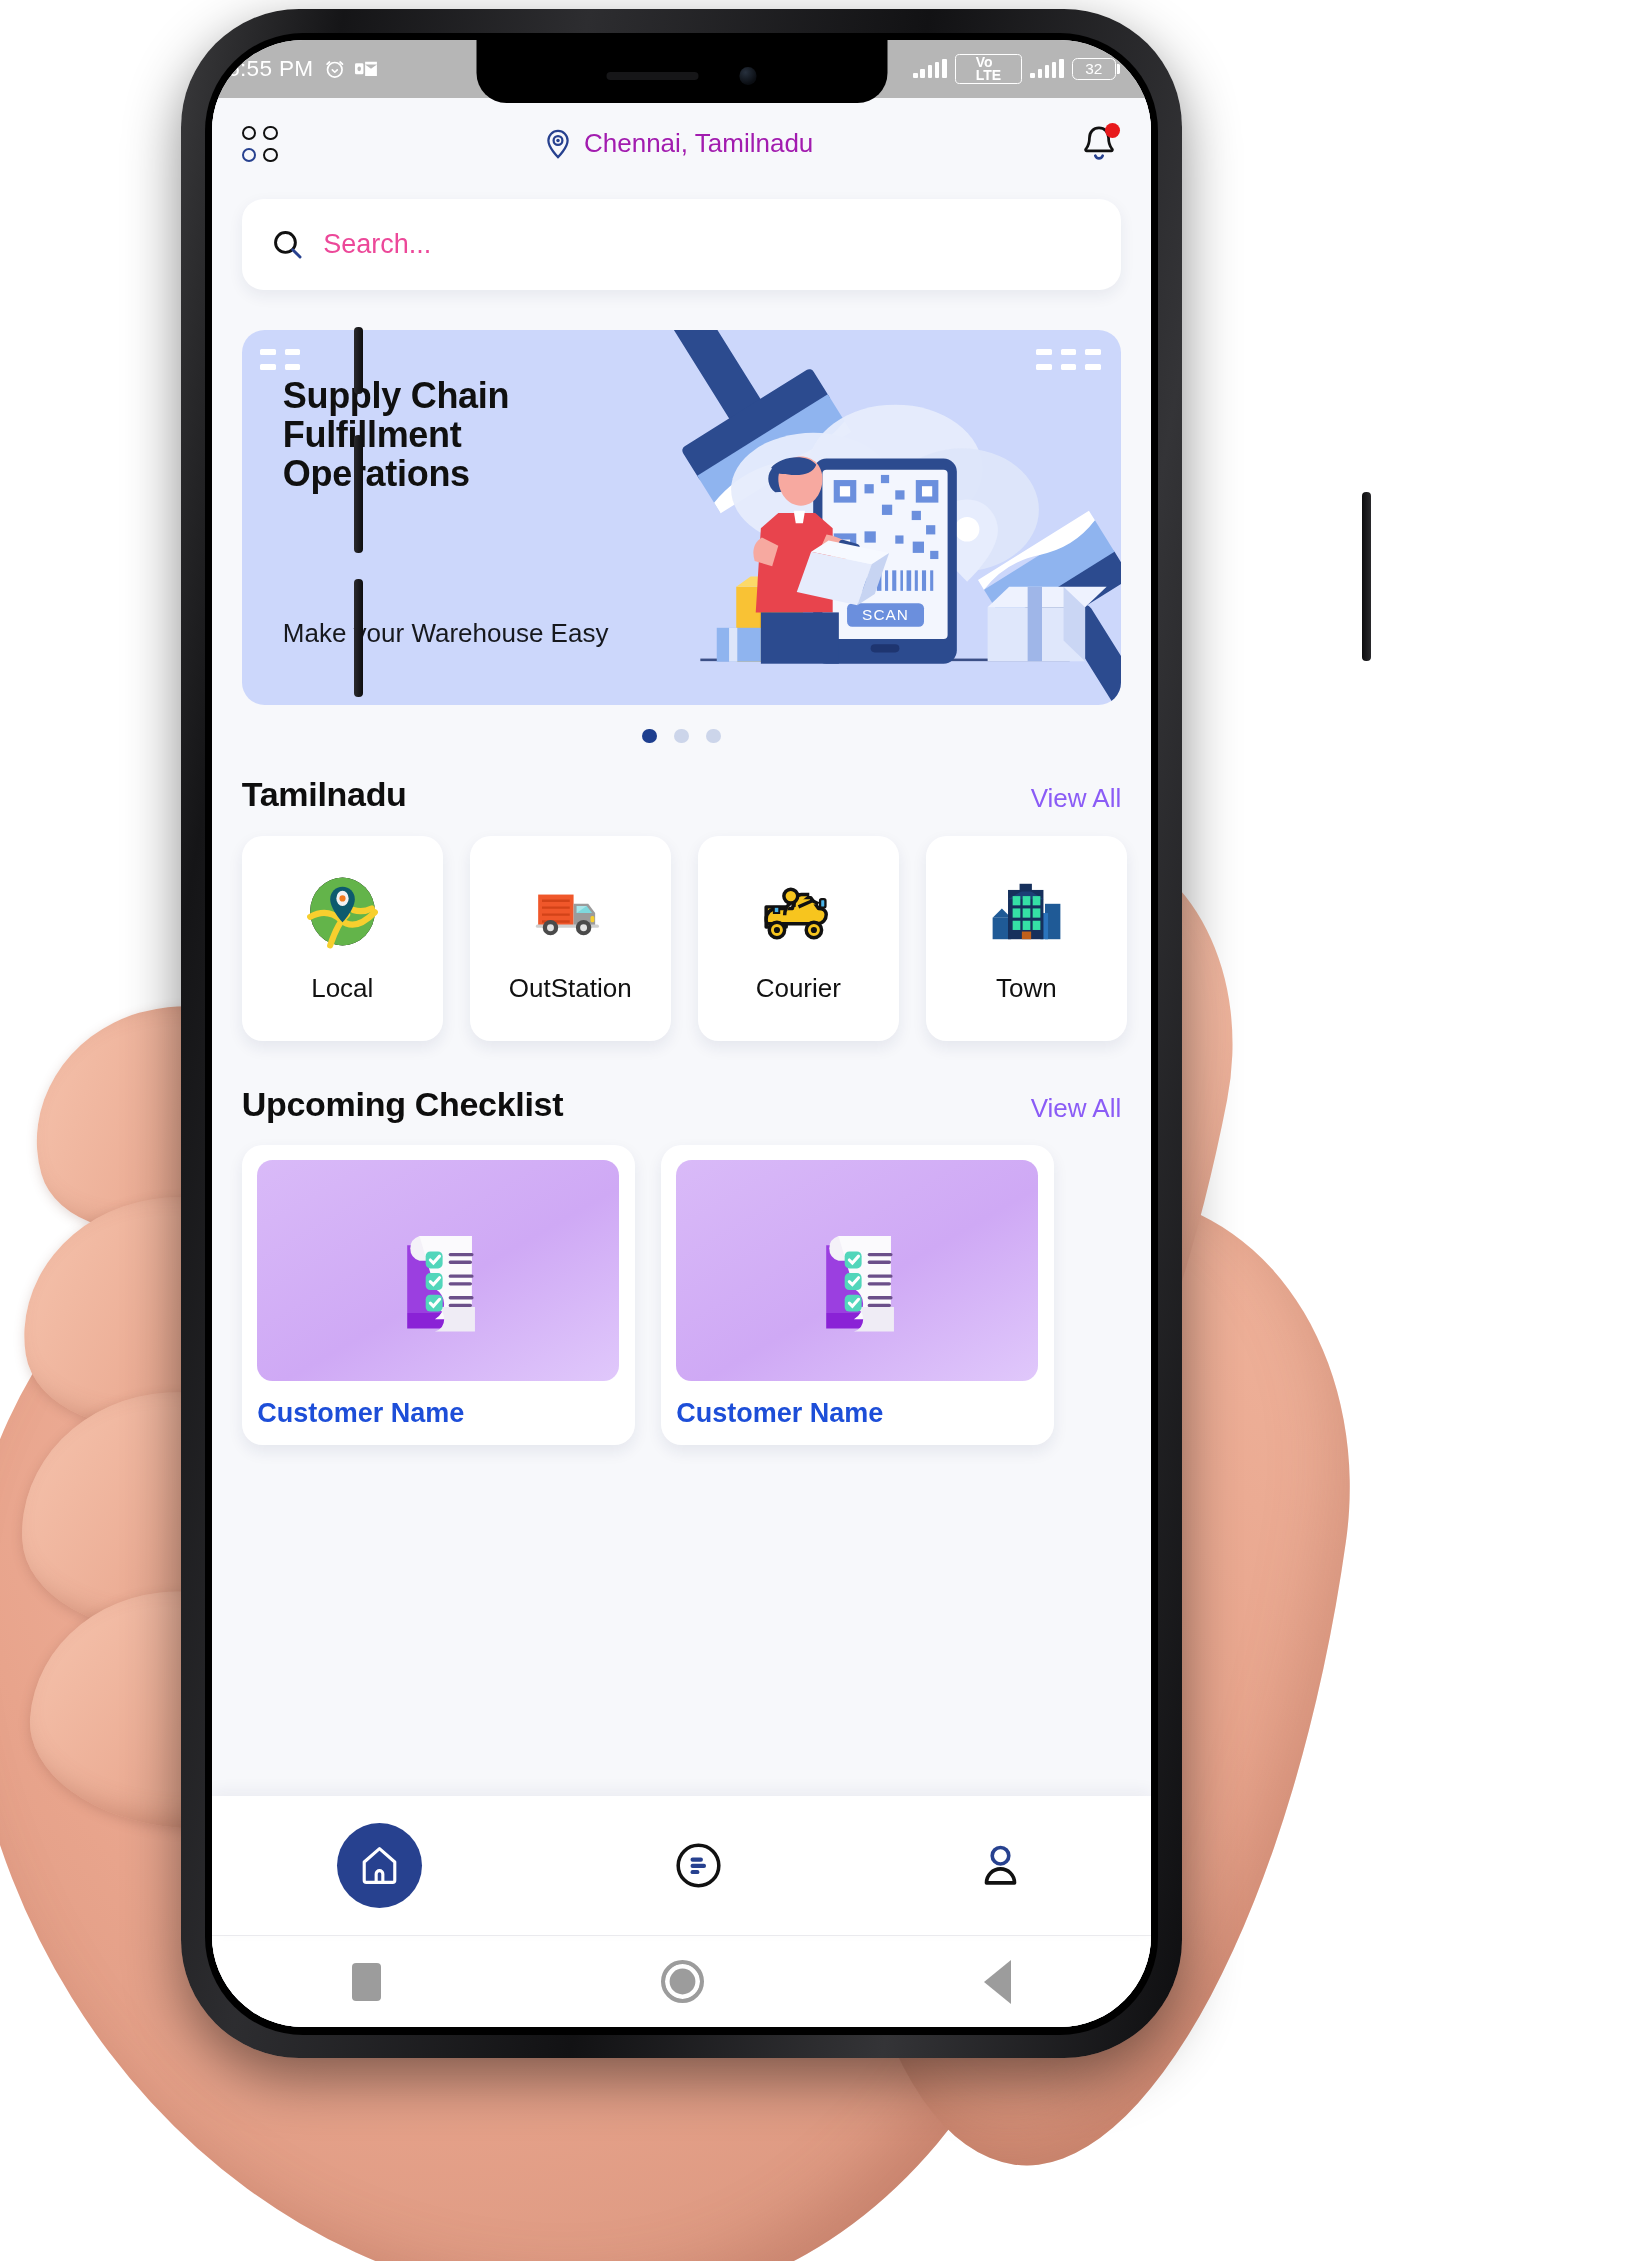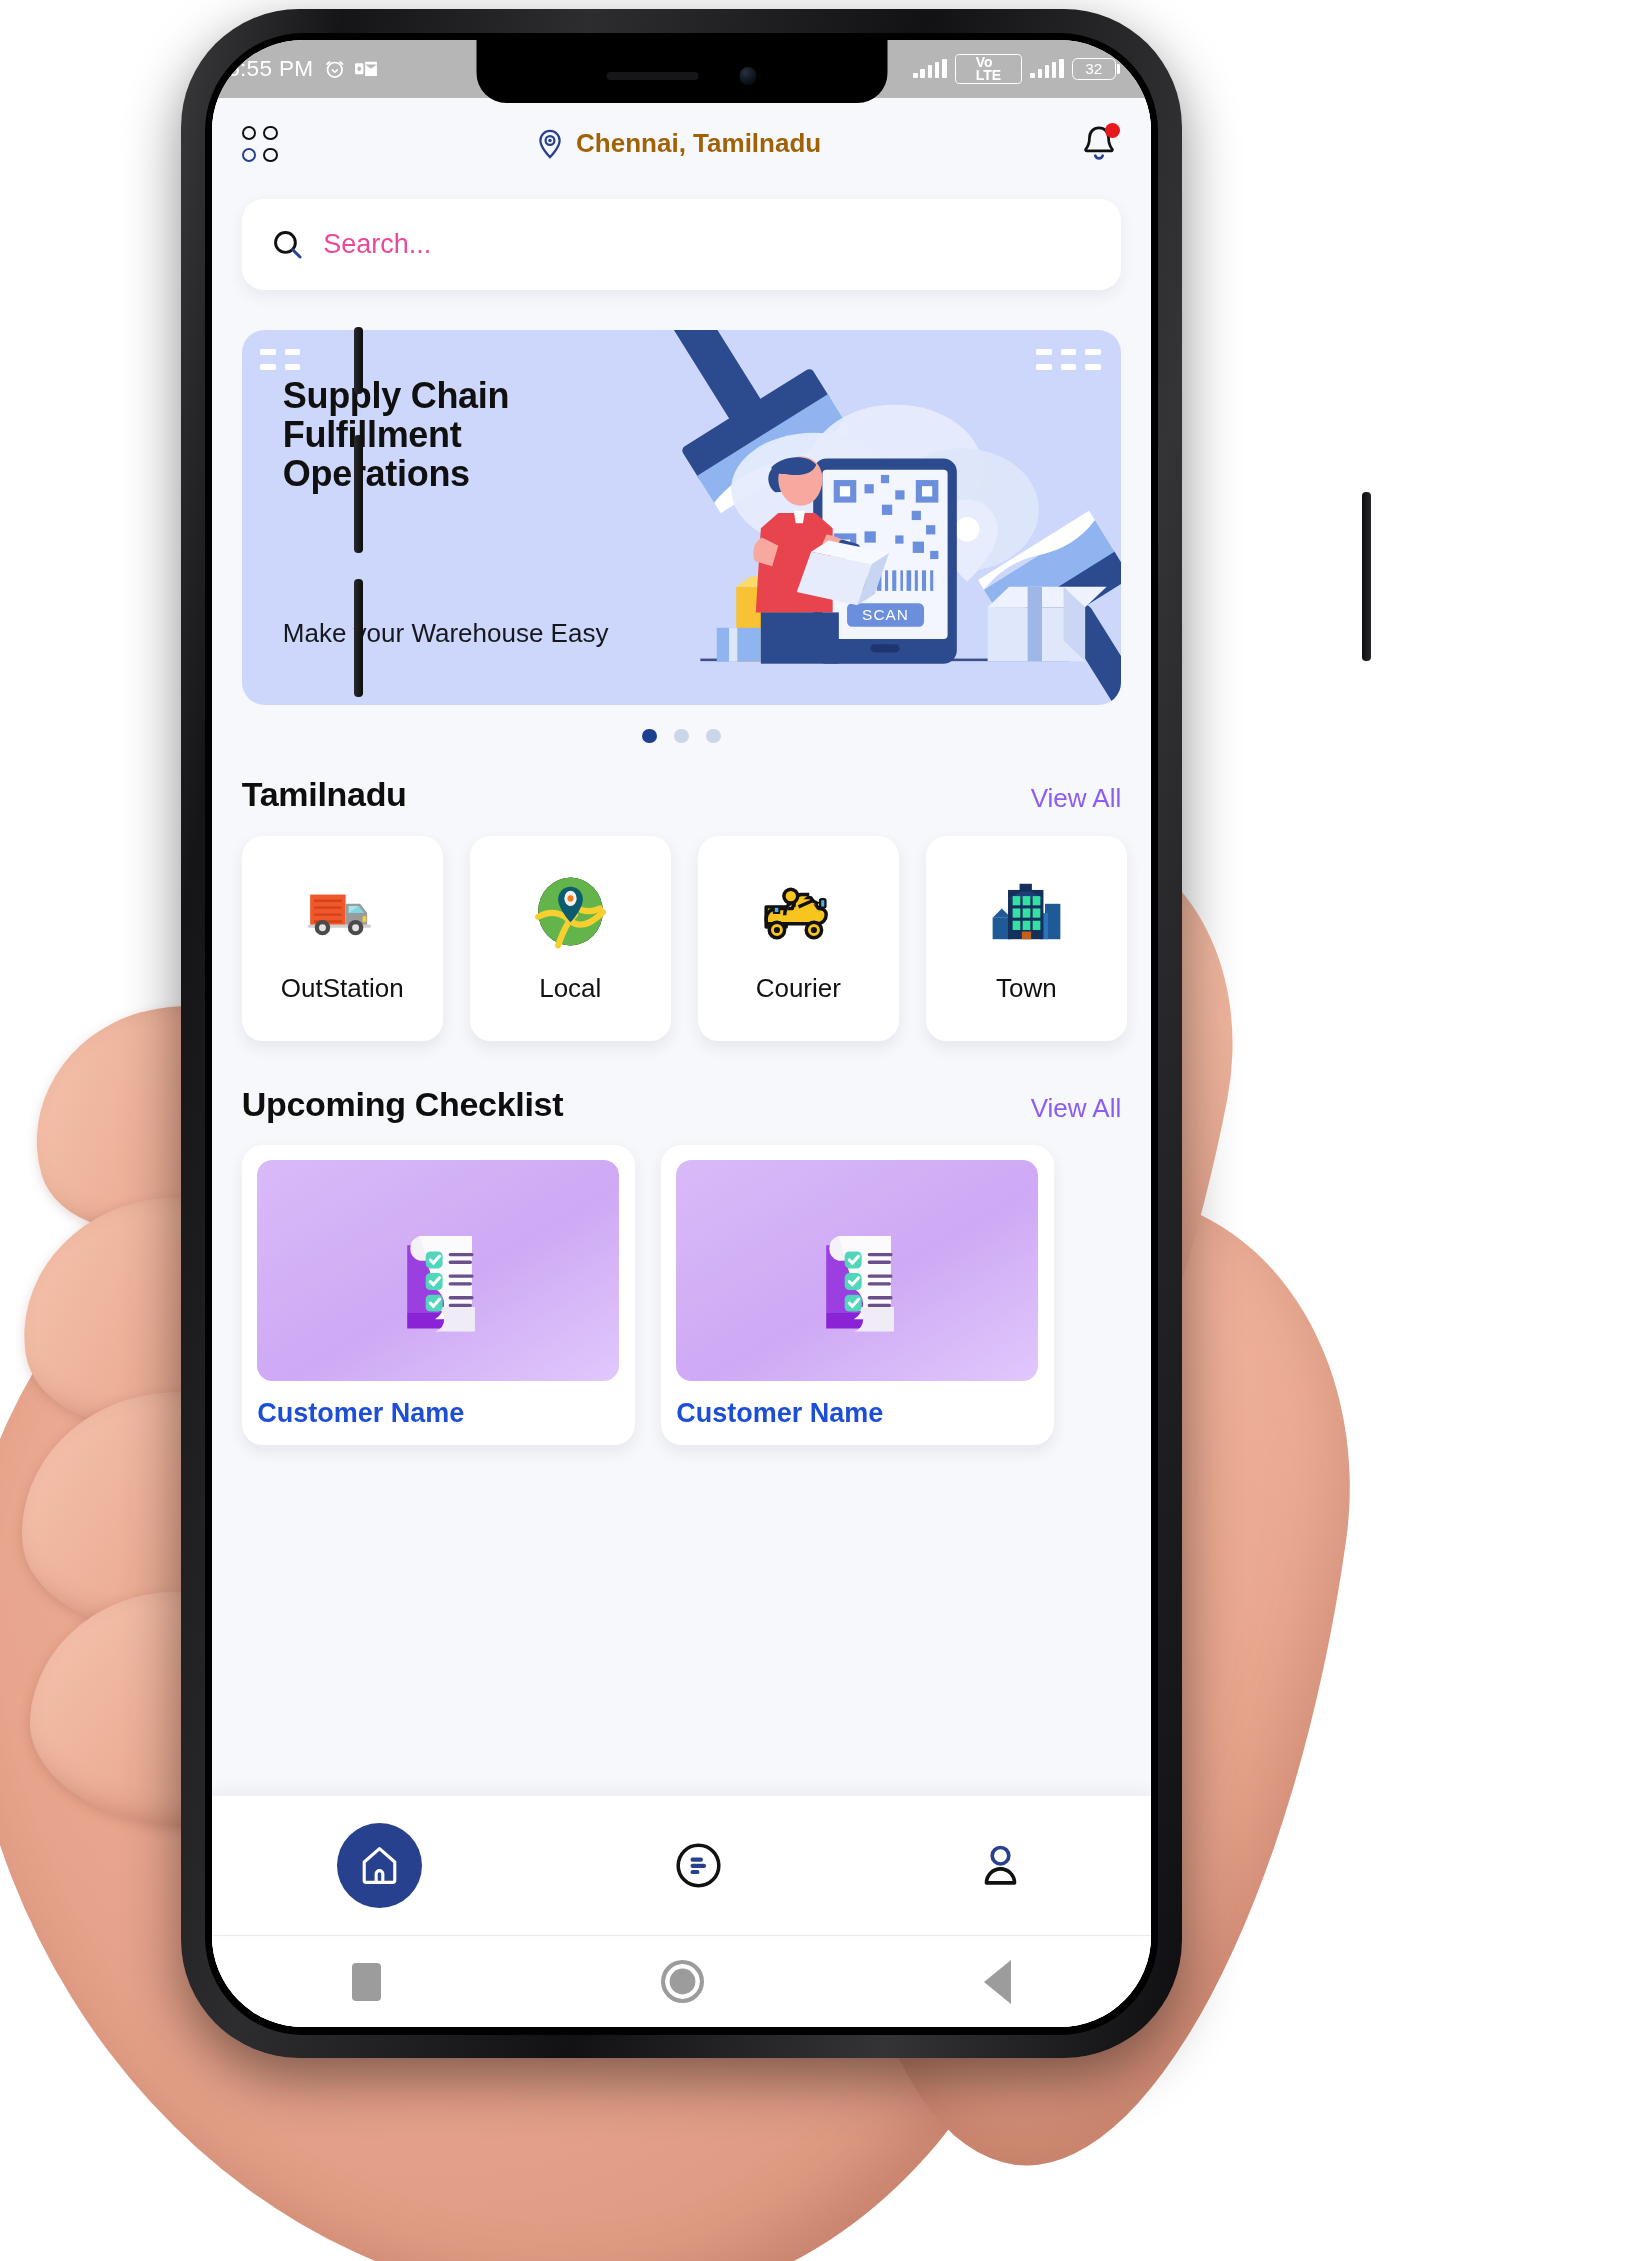--- a/index.html
+++ b/index.html
@@ -105,21 +105,21 @@
   
   .app { flex:1 1 auto; background:#f7f8fb; display:flex; flex-direction:column; overflow:hidden; position:relative;}
   .app-header {
     flex:0 0 auto; height:92px; display:flex; align-items:center;
     justify-content:space-between; padding:0 30px; background:#f7f8fb;
   }
   .grid-icon { display:grid; grid-template-columns:repeat(2,1fr); gap:7.2px; width:36px; }
   .grid-icon span { width:14.4px; height:14.4px; border-radius:50%; border:2.6px solid #111; }
   .grid-icon span.accent { border-color:#27418f; }
   .loc-wrap { display:flex; align-items:center; gap:10.3px; }
-  .loc-text { font-size:26px; color:#a16207; font-weight:700; }
+  .loc-text { font-size:26px; color:#a21caf; font-weight:400; }
   .bell-wrap { position:relative; width:44px; height:44px; }
   .bell-dot { position:absolute; right:1px; top:1px; width:15.4px; height:15.4px;
               background:#e8191c; border-radius:50%; z-index:2;}
 
   .scroll { flex:1 1 auto; overflow:hidden; padding:0 0 0 0; }
 
   
   .search-bar {
     margin: 9.2px 30px 0 30px; height:91px; background:#fff; border-radius:21.6px;
     display:flex; align-items:center; gap:18.5px; padding:0 28px;
@@ -432,49 +432,49 @@
             </div>
 
             <div class="sec-head">
               <span class="sec-title">Tamilnadu</span>
               <span class="view-all">View All</span>
             </div>
 
             <div class="cat-row">
               <div class="cat-card">
                 <svg width="77" height="77" viewBox="0 0 100 100">
+                  <ellipse cx="50" cy="50" rx="42" ry="44" fill="#61b councils"></ellipse>
+                  <ellipse cx="50" cy="50" rx="42" ry="44" fill="#63b44a"></ellipse>
+                  <path d="M8 57q22-12 40 4t44 -10" fill="none" stroke="#f7cf2e" stroke-width="8" stroke-linecap="round"></path>
+                  <path d="M34 94q10-30 22-40" fill="none" stroke="#f7cf2e" stroke-width="8" stroke-linecap="round"></path>
+                  <path d="M88 46q-12 6-24 2" fill="none" stroke="#f7cf2e" stroke-width="8" stroke-linecap="round"></path>
+                  <path d="M50 18c-9 0-16 7-16 16 0 13 16 30 16 30s16-17 16-30c0-9-7-16-16-16z" fill="#0d5b6e"></path>
+                  <ellipse cx="50" cy="33" rx="8" ry="10" fill="#f2f2f2"></ellipse>
+                  <circle cx="50" cy="33" r="4" fill="#f07c1e"></circle>
+                </svg>
+                <span class="cat-label">Local</span>
+              </div>
+
+              <div class="cat-card">
+                <svg width="77" height="77" viewBox="0 0 100 100">
                   <rect x="8" y="28" width="46" height="42" fill="#f0572a"></rect>
                   <g stroke="#d24318" stroke-width="3">
                     <path d="M13 36h36M13 45h36M13 54h36M13 63h36"></path>
                   </g>
                   <path d="M54 40h19l9 12v18H54z" fill="#9b9b9b"></path>
                   <path d="M58 43h13l7 9H58z" fill="#7ed8dd"></path>
                   <path d="M58 43h13l-13 9z" fill="#a8e6ea"></path>
                   <rect x="76" y="56" width="5" height="8" rx="2" fill="#f7cf2e"></rect>
                   <rect x="5" y="67" width="82" height="4" rx="2" fill="#cfcfcf"></rect>
                   <circle cx="24" cy="71" r="10" fill="#4a4a4a"></circle>
                     <circle cx="24" cy="71" r="4.5" fill="#e3e3e3"></circle>
                   <circle cx="67" cy="71" r="10" fill="#4a4a4a"></circle>
                     <circle cx="67" cy="71" r="4.5" fill="#e3e3e3"></circle>
                 </svg>
                 <span class="cat-label">OutStation</span>
-              </div>
-
-              <div class="cat-card">
-                <svg width="77" height="77" viewBox="0 0 100 100">
-                  <ellipse cx="50" cy="50" rx="42" ry="44" fill="#61b councils"></ellipse>
-                  <ellipse cx="50" cy="50" rx="42" ry="44" fill="#63b44a"></ellipse>
-                  <path d="M8 57q22-12 40 4t44 -10" fill="none" stroke="#f7cf2e" stroke-width="8" stroke-linecap="round"></path>
-                  <path d="M34 94q10-30 22-40" fill="none" stroke="#f7cf2e" stroke-width="8" stroke-linecap="round"></path>
-                  <path d="M88 46q-12 6-24 2" fill="none" stroke="#f7cf2e" stroke-width="8" stroke-linecap="round"></path>
-                  <path d="M50 18c-9 0-16 7-16 16 0 13 16 30 16 30s16-17 16-30c0-9-7-16-16-16z" fill="#0d5b6e"></path>
-                  <ellipse cx="50" cy="33" rx="8" ry="10" fill="#f2f2f2"></ellipse>
-                  <circle cx="50" cy="33" r="4" fill="#f07c1e"></circle>
-                </svg>
-                <span class="cat-label">Local</span>
               </div>
 
               <div class="cat-card">
                 <svg width="77" height="77" viewBox="0 0 100 100">
                   <g stroke="#111" stroke-width="4.5" stroke-linejoin="round" fill="#f7c51e">
                     <rect x="8" y="44" width="26" height="26"></rect>
                     <path d="M12 66h62c8 0 12-6 12-12 0-6-6-8-10-8l-10-14H46l-4 14H22c-8 0-14 6-14 14 0 6 2 6 4 6z"></path>
                     <path d="M44 44c0-12 4-16 10-16h10"></path>
                     <circle cx="40" cy="30" r="9"></circle>
                     <path d="M40 39c-6 4-8 10-8 16"></path>

